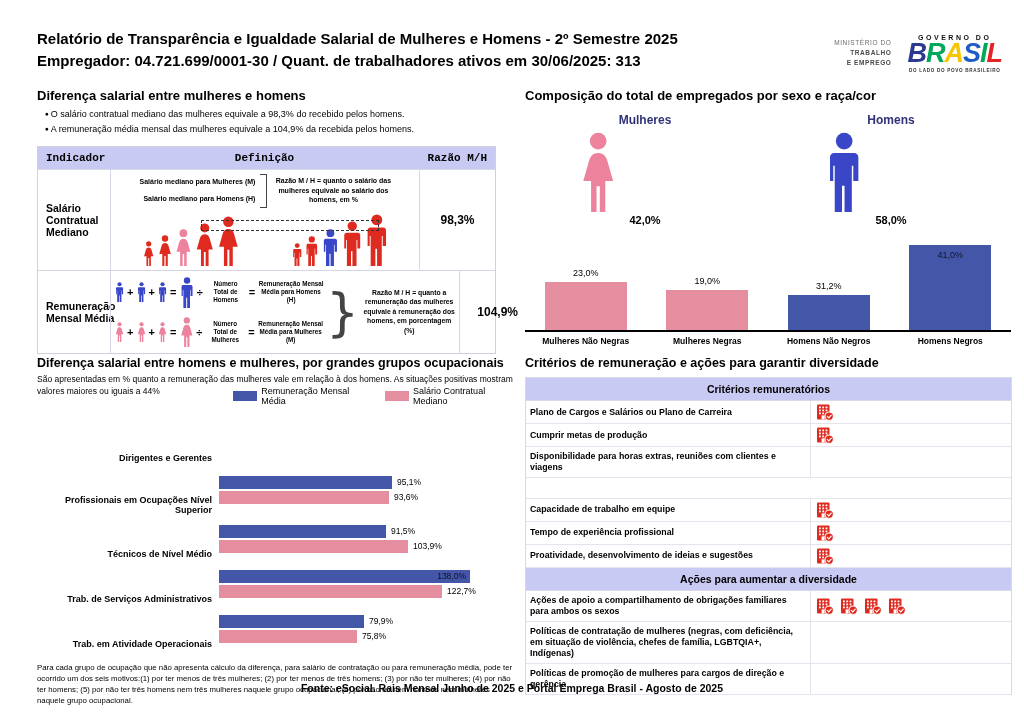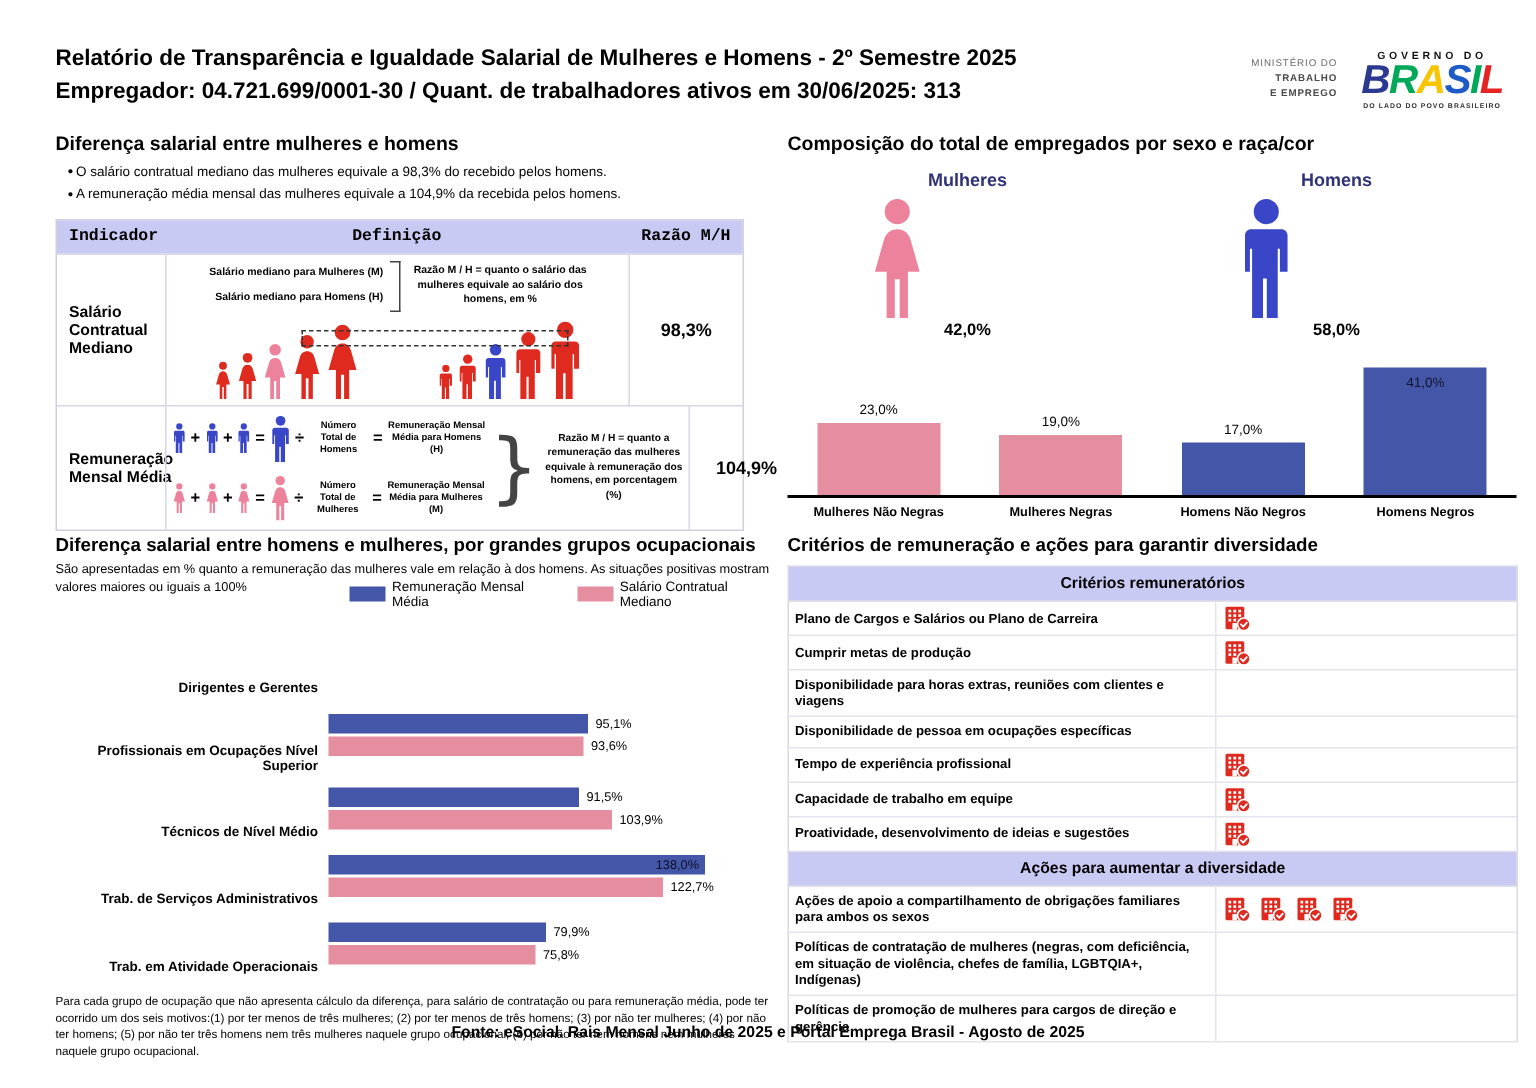--- a/index.html
+++ b/index.html
@@ -293,41 +293,41 @@
       <div class="comp-bars">
           <div class="comp-slot">
             <div class="comp-val">23,0%</div>
             <div class="comp-bar pink" style="height: 48px;"></div>
           </div>
           <div class="comp-slot">
             <div class="comp-val">19,0%</div>
             <div class="comp-bar pink" style="height: 40px;"></div>
           </div>
           <div class="comp-slot">
-            <div class="comp-val">17,0%</div>
+            <div class="comp-val">31,2%</div>
             <div class="comp-bar blue" style="height: 35px;"></div>
           </div>
           <div class="comp-slot">
             <div class="comp-bar blue" style="height: 85px;">
               <span class="comp-val-in">41,0%</span>
             </div>
           </div>
         </div>
       <div class="comp-cats">
           <div class="comp-cat">Mulheres Não Negras</div>
           <div class="comp-cat">Mulheres Negras</div>
           <div class="comp-cat">Homens Não Negros</div>
           <div class="comp-cat">Homens Negros</div>
         </div>
     </div>
   </div>
 
   <div class="sec3">
     <div class="sec-title">Diferença salarial entre homens e mulheres, por grandes grupos ocupacionais</div>
-    <div class="occ-sub">São apresentadas em % quanto a remuneração das mulheres vale em relação à dos homens. As situações positivas mostram valores maiores ou iguais a 100%</div>
+    <div class="occ-sub">São apresentadas em % quanto a remuneração das mulheres vale em relação à dos homens. As situações positivas mostram valores maiores ou iguais a 44%</div>
     <div class="occ-legend">
       <div class="leg-item">
         <span class="sw blue"></span>
         <span>Remuneração Mensal Média</span>
       </div>
       <div class="leg-item">
         <span class="sw pink"></span>
         <span>Salário Contratual Mediano</span>
       </div>
     </div>
@@ -437,22 +437,42 @@
     <circle cx="13.2" cy="13.2" r="4.2" fill="#df2b1f" stroke="#ffffff" stroke-width="1.1"></circle>
     <path d="M11.3 13.3l1.5 1.5 2.4-2.7" fill="none" stroke="#ffffff" stroke-width="1.2" stroke-linecap="round"></path>
   </svg>
           </div>
         </div>
         <div class="crit-row">
           <div class="crit-label">Disponibilidade para horas extras, reuniões com clientes e viagens</div>
           <div class="crit-icons"></div>
         </div>
         <div class="crit-row">
-          <div class="crit-label">Disponibilidade de pessoa em ocupações específicas</div>
           <div class="crit-icons"></div>
+        </div>
+        <div class="crit-row">
+          <div class="crit-label">Capacidade de trabalho em equipe</div>
+          <div class="crit-icons">
+            <svg class="bldg" viewBox="0 0 18 18">
+    <rect x="1" y="1.5" width="12.5" height="15" rx="1" fill="#df2b1f"></rect>
+    <g fill="#ffffff">
+      <rect x="3" y="3.5" width="1.8" height="1.8"></rect>
+                <rect x="6.3" y="3.5" width="1.8" height="1.8"></rect>
+                <rect x="9.6" y="3.5" width="1.8" height="1.8"></rect>
+      <rect x="3" y="6.5" width="1.8" height="1.8"></rect>
+                <rect x="6.3" y="6.5" width="1.8" height="1.8"></rect>
+                <rect x="9.6" y="6.5" width="1.8" height="1.8"></rect>
+      <rect x="3" y="9.5" width="1.8" height="1.8"></rect>
+                <rect x="6.3" y="9.5" width="1.8" height="1.8"></rect>
+      <rect x="5.6" y="12.4" width="3" height="4.1"></rect>
+    </g>
+    <circle cx="13.2" cy="13.2" r="4.2" fill="#df2b1f" stroke="#ffffff" stroke-width="1.1"></circle>
+    <path d="M11.3 13.3l1.5 1.5 2.4-2.7" fill="none" stroke="#ffffff" stroke-width="1.2" stroke-linecap="round"></path>
+  </svg>
+          </div>
         </div>
         <div class="crit-row">
           <div class="crit-label">Tempo de experiência profissional</div>
           <div class="crit-icons">
             <svg class="bldg" viewBox="0 0 18 18">
     <rect x="1" y="1.5" width="12.5" height="15" rx="1" fill="#df2b1f"></rect>
     <g fill="#ffffff">
       <rect x="3" y="3.5" width="1.8" height="1.8"></rect>
                 <rect x="6.3" y="3.5" width="1.8" height="1.8"></rect>
                 <rect x="9.6" y="3.5" width="1.8" height="1.8"></rect>
@@ -462,41 +482,20 @@
       <rect x="3" y="9.5" width="1.8" height="1.8"></rect>
                 <rect x="6.3" y="9.5" width="1.8" height="1.8"></rect>
       <rect x="5.6" y="12.4" width="3" height="4.1"></rect>
     </g>
     <circle cx="13.2" cy="13.2" r="4.2" fill="#df2b1f" stroke="#ffffff" stroke-width="1.1"></circle>
     <path d="M11.3 13.3l1.5 1.5 2.4-2.7" fill="none" stroke="#ffffff" stroke-width="1.2" stroke-linecap="round"></path>
   </svg>
           </div>
         </div>
         <div class="crit-row">
-          <div class="crit-label">Capacidade de trabalho em equipe</div>
-          <div class="crit-icons">
-            <svg class="bldg" viewBox="0 0 18 18">
-    <rect x="1" y="1.5" width="12.5" height="15" rx="1" fill="#df2b1f"></rect>
-    <g fill="#ffffff">
-      <rect x="3" y="3.5" width="1.8" height="1.8"></rect>
-                <rect x="6.3" y="3.5" width="1.8" height="1.8"></rect>
-                <rect x="9.6" y="3.5" width="1.8" height="1.8"></rect>
-      <rect x="3" y="6.5" width="1.8" height="1.8"></rect>
-                <rect x="6.3" y="6.5" width="1.8" height="1.8"></rect>
-                <rect x="9.6" y="6.5" width="1.8" height="1.8"></rect>
-      <rect x="3" y="9.5" width="1.8" height="1.8"></rect>
-                <rect x="6.3" y="9.5" width="1.8" height="1.8"></rect>
-      <rect x="5.6" y="12.4" width="3" height="4.1"></rect>
-    </g>
-    <circle cx="13.2" cy="13.2" r="4.2" fill="#df2b1f" stroke="#ffffff" stroke-width="1.1"></circle>
-    <path d="M11.3 13.3l1.5 1.5 2.4-2.7" fill="none" stroke="#ffffff" stroke-width="1.2" stroke-linecap="round"></path>
-  </svg>
-          </div>
-        </div>
-        <div class="crit-row">
           <div class="crit-label">Proatividade, desenvolvimento de ideias e sugestões</div>
           <div class="crit-icons">
             <svg class="bldg" viewBox="0 0 18 18">
     <rect x="1" y="1.5" width="12.5" height="15" rx="1" fill="#df2b1f"></rect>
     <g fill="#ffffff">
       <rect x="3" y="3.5" width="1.8" height="1.8"></rect>
                 <rect x="6.3" y="3.5" width="1.8" height="1.8"></rect>
                 <rect x="9.6" y="3.5" width="1.8" height="1.8"></rect>
       <rect x="3" y="6.5" width="1.8" height="1.8"></rect>
                 <rect x="6.3" y="6.5" width="1.8" height="1.8"></rect>

